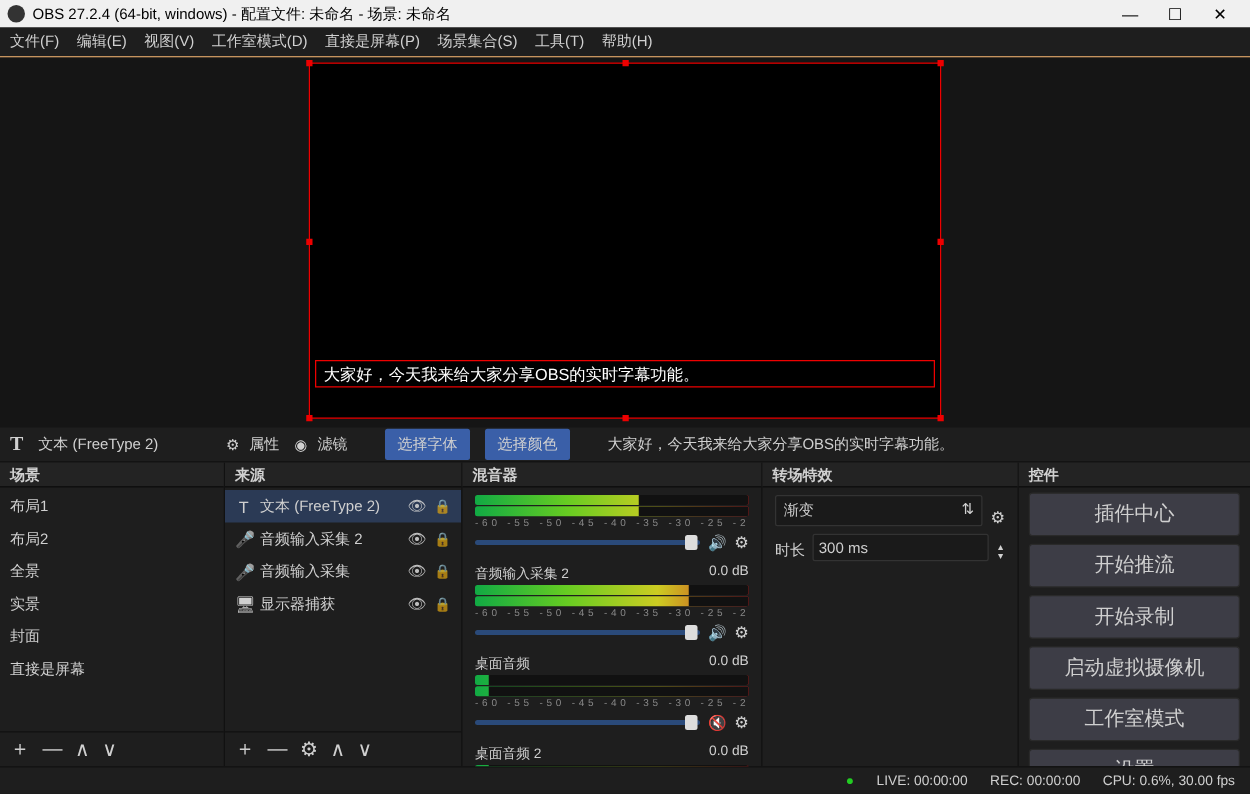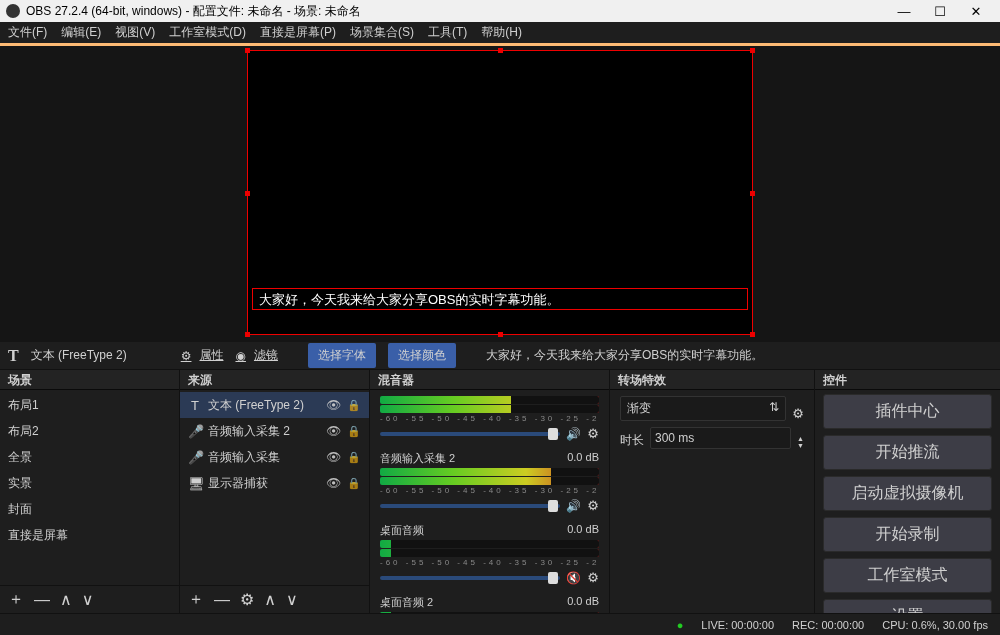--- a/index.html
+++ b/index.html
@@ -1,33 +1,33 @@
 <!DOCTYPE html>
 <html><head>
 <meta charset="utf-8">
 <style>
 * { margin:0; padding:0; box-sizing:border-box; font-family:"Microsoft YaHei",Arial,sans-serif; }
 body { width:1000px; height:635px; background:#1e1e1e; color:#d0d0d0; font-size:12px; overflow:hidden; display:flex; flex-direction:column; }
 .titlebar { height:22px; background:#f0f0f0; color:#000; display:flex; align-items:center; padding:0 6px; font-size:12px; }
 .titlebar .icon { width:14px; height:14px; border-radius:50%; background:#333; margin-right:6px; }
 .titlebar .spacer { flex:1; }
 .winbtn { width:36px; text-align:center; font-size:13px; }
-.menubar { height:24px; background:#1e1e1e; display:flex; align-items:center; padding:0 8px; gap:14px; border-bottom:3px solid #fdba74; }
+.menubar { height:24px; background:#1e1e1e; display:flex; align-items:center; padding:0 8px; gap:14px; border-bottom:1px solid #fdba74; }
 .menubar span { cursor:default; }
 .preview { flex:0 0 296px; background:#151515; display:flex; justify-content:center; align-items:flex-start; padding-top:4px; }
 .canvas-wrap { width:506px; height:285px; background:#000; border:1px solid #e00; position:relative; }
 .canvas-wrap .subtitle { position:absolute; left:4px; right:4px; bottom:24px; height:22px; border:1px solid #e00; color:#fff; font-size:13px; padding:2px 6px; }
 .handle { position:absolute; width:5px; height:5px; background:#e00; }
 .h-tl{top:-3px;left:-3px}.h-tr{top:-3px;right:-3px}.h-bl{bottom:-3px;left:-3px}.h-br{bottom:-3px;right:-3px}
 .h-tm{top:-3px;left:50%;margin-left:-2px}.h-bm{bottom:-3px;left:50%;margin-left:-2px}
 .h-ml{top:50%;left:-3px;margin-top:-2px}.h-mr{top:50%;right:-3px;margin-top:-2px}
 
 .toolbar { height:28px; display:flex; align-items:center; padding:0 8px; gap:12px; font-size:12px; border-bottom:1px solid #111; }
 .toolbar .ico-T { font-family:Georgia,serif; font-weight:bold; font-size:16px; }
-.toolbar .t-btn { display:flex; align-items:center; gap:4px; cursor:pointer;text-decoration:underline; }
+.toolbar .t-btn { display:flex; align-items:center; gap:4px; cursor:pointer; }
 .toolbar .gear::before{content:"⚙";margin-right:4px;}
 .toolbar .filt::before{content:"◉";margin-right:4px;}
 .toolbar .blue { background:#3a5fa8; padding:4px 10px; border-radius:2px; }
 
 .docks { flex:1; display:grid; grid-template-columns:180px 190px 240px 205px 185px; gap:0; background:#1e1e1e; overflow:hidden; }
 .dock { border-right:1px solid #111; display:flex; flex-direction:column; min-height:0; }
 .dock:last-child{border-right:none;}
 .dock-hdr { height:20px; font-weight:bold; padding:2px 8px; border-bottom:1px solid #0a0a0a; background:#232323; font-size:12px; }
 .dock-body { flex:1; overflow:hidden; padding:2px 0; }
 .dock-foot { height:28px; display:flex; align-items:center; gap:10px; padding:0 8px; font-size:16px; border-top:1px solid #111; }
@@ -259,22 +259,22 @@
           </div>
       </div>
     </div>
   </div>
 
   <div class="dock">
     <div class="dock-hdr">控件</div>
     <div class="ctrl-body">
       <div class="ctrl-btn">插件中心</div>
       <div class="ctrl-btn">开始推流</div>
+      <div class="ctrl-btn">开始录制</div>
       <div class="ctrl-btn">启动虚拟摄像机</div>
-      <div class="ctrl-btn">开始录制</div>
       <div class="ctrl-btn">工作室模式</div>
       <div class="ctrl-btn">设置</div>
 
     </div>
   </div>
 
 </div>
 
 <div class="statusbar">
   <span class="dot">●</span>

